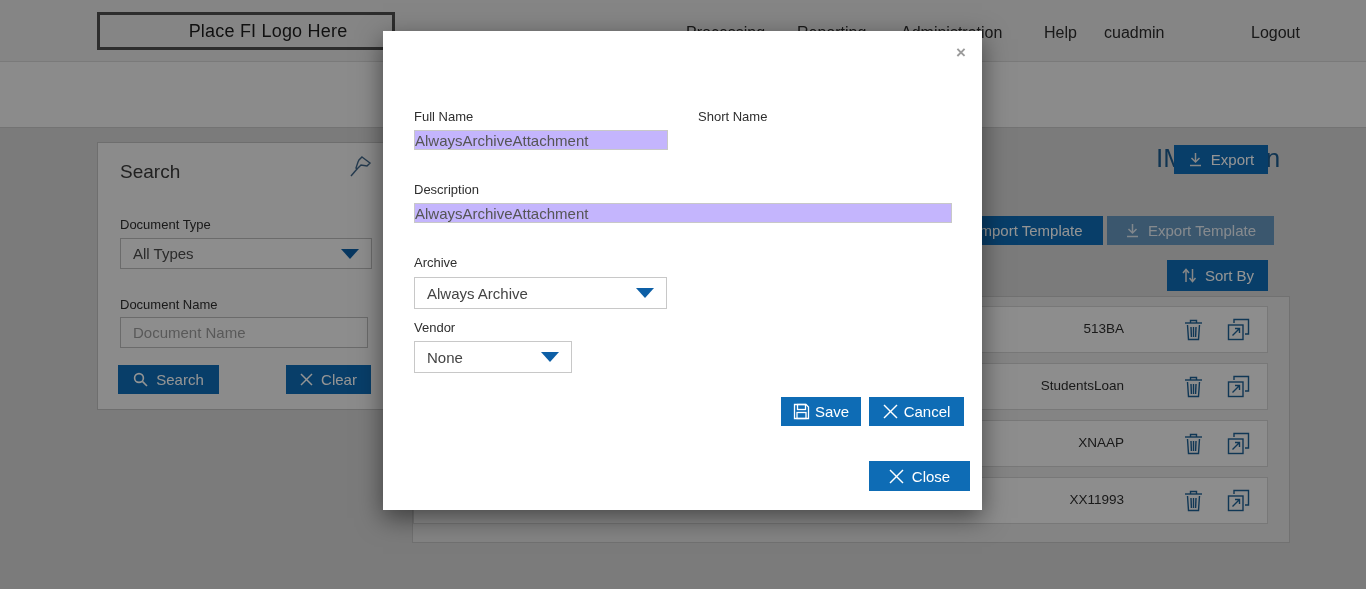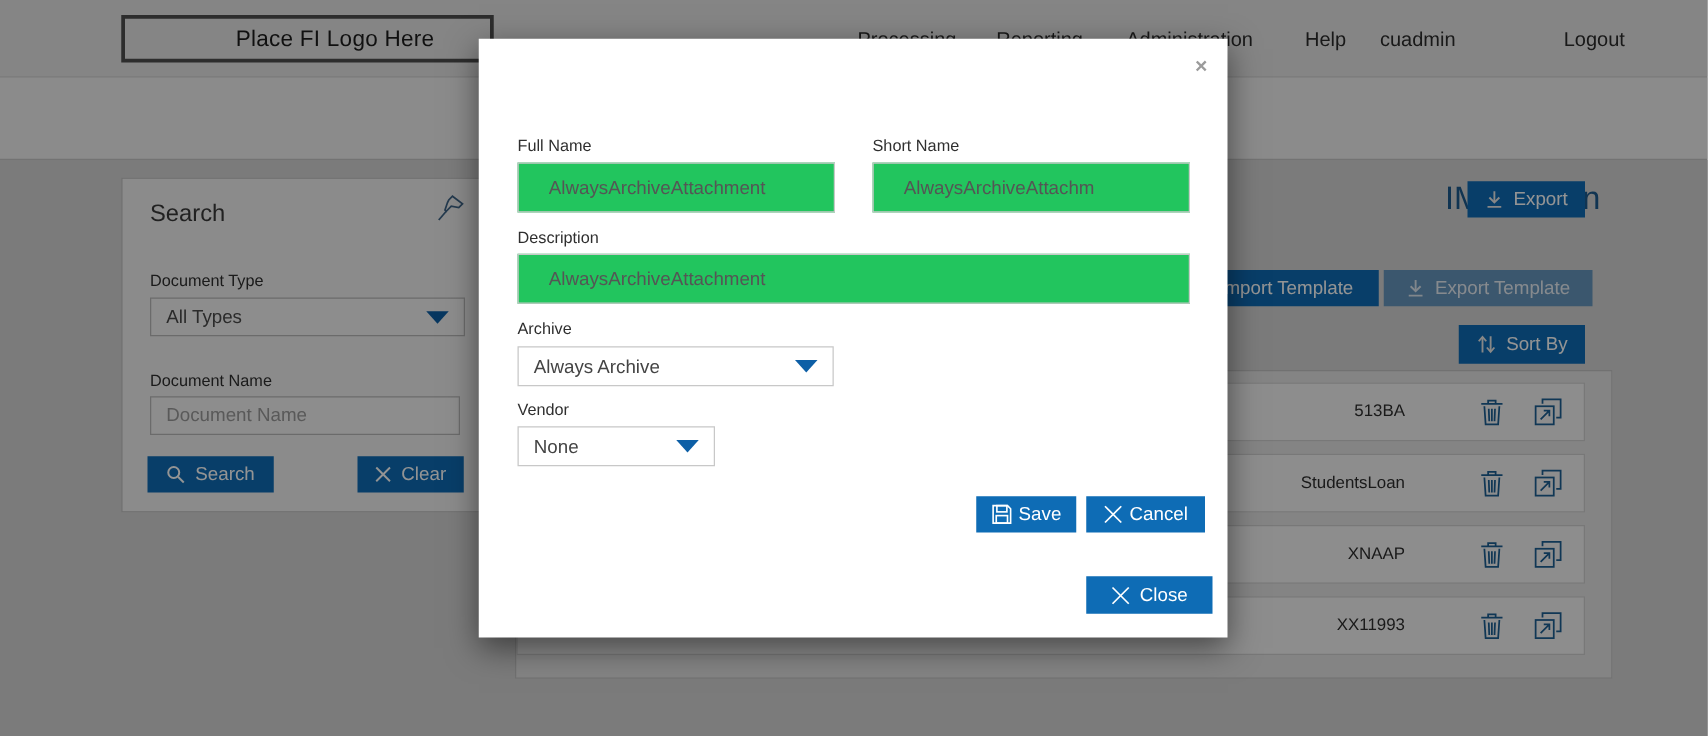--- a/index.html
+++ b/index.html
@@ -49,22 +49,22 @@
   .row-open { position:absolute; right:17px; top:11px; color:#1d5f93; cursor:pointer; }
 
   
   .overlay { position:absolute; inset:0; background:rgba(0,0,0,0.42); z-index:10; }
   .modal { position:absolute; left:383px; top:31px; width:599px; height:479px; background:#ffffff;
     box-shadow:0 8px 24px rgba(0,0,0,0.5); z-index:30; }
   .modal-title { position:absolute; left:18px; top:16px; font-size:25px; color:#6f6f6f; }
   .modal-close { position:absolute; right:16px; top:12px; font-size:17px; color:#9b9b9b;
     font-weight:bold; cursor:pointer; }
   .m-label { position:absolute; font-size:13px; color:#2f2f2f; }
-  .m-input { position:absolute; border:1px solid #c8c8c8; background:#22c55e; font-size:15px; color:#555;
-    padding:0 24px; height:40px; font-family:"Liberation Sans", sans-serif; outline:none; }
+  .m-input { position:absolute; border:1px solid #c8c8c8; background:#c4b5fd; font-size:15px; color:#555;
+    padding:0 0; height:20px; font-family:"Liberation Sans", sans-serif; outline:none; }
   .m-drop { position:absolute; height:32px; border:1px solid #c8c8c8; background:#fff; display:flex;
     align-items:center; justify-content:space-between; padding:0 12px; font-size:15px; color:#444; cursor:pointer;gap:27px; }
 </style>
 </head>
 <body>
 
 <div class="topbar">
   <div class="logo-box">Place FI Logo Here</div>
   <div class="nav-item" style="left:686px">Processing</div>
   <div class="nav-item" style="left:797px">Reporting</div>
@@ -234,21 +234,20 @@
 
 <div class="overlay"></div>
 
 <div class="modal">
   <span class="modal-close">×</span>
 
   <div class="m-label" style="left:31px; top:78px">Full Name</div>
   <input class="m-input" style="left: 31px; top: 99px; width: 254px;" value="AlwaysArchiveAttachment">
 
   <div class="m-label" style="left:315px; top:78px">Short Name</div>
-  <input class="m-input" style="left: 315px; top: 99px; width: 254px;" value="AlwaysArchiveAttachm">
 
   <div class="m-label" style="left:31px; top:151px">Description</div>
   <input class="m-input" style="left: 31px; top: 172px; width: 538px;" value="AlwaysArchiveAttachment">
 
   <div class="m-label" style="left:31px; top:224px">Archive</div>
   <div class="m-drop" style="left:31px; top:246px; width:253px">
     <span>Always Archive</span>
     <span class="tri"></span>
   </div>
 

